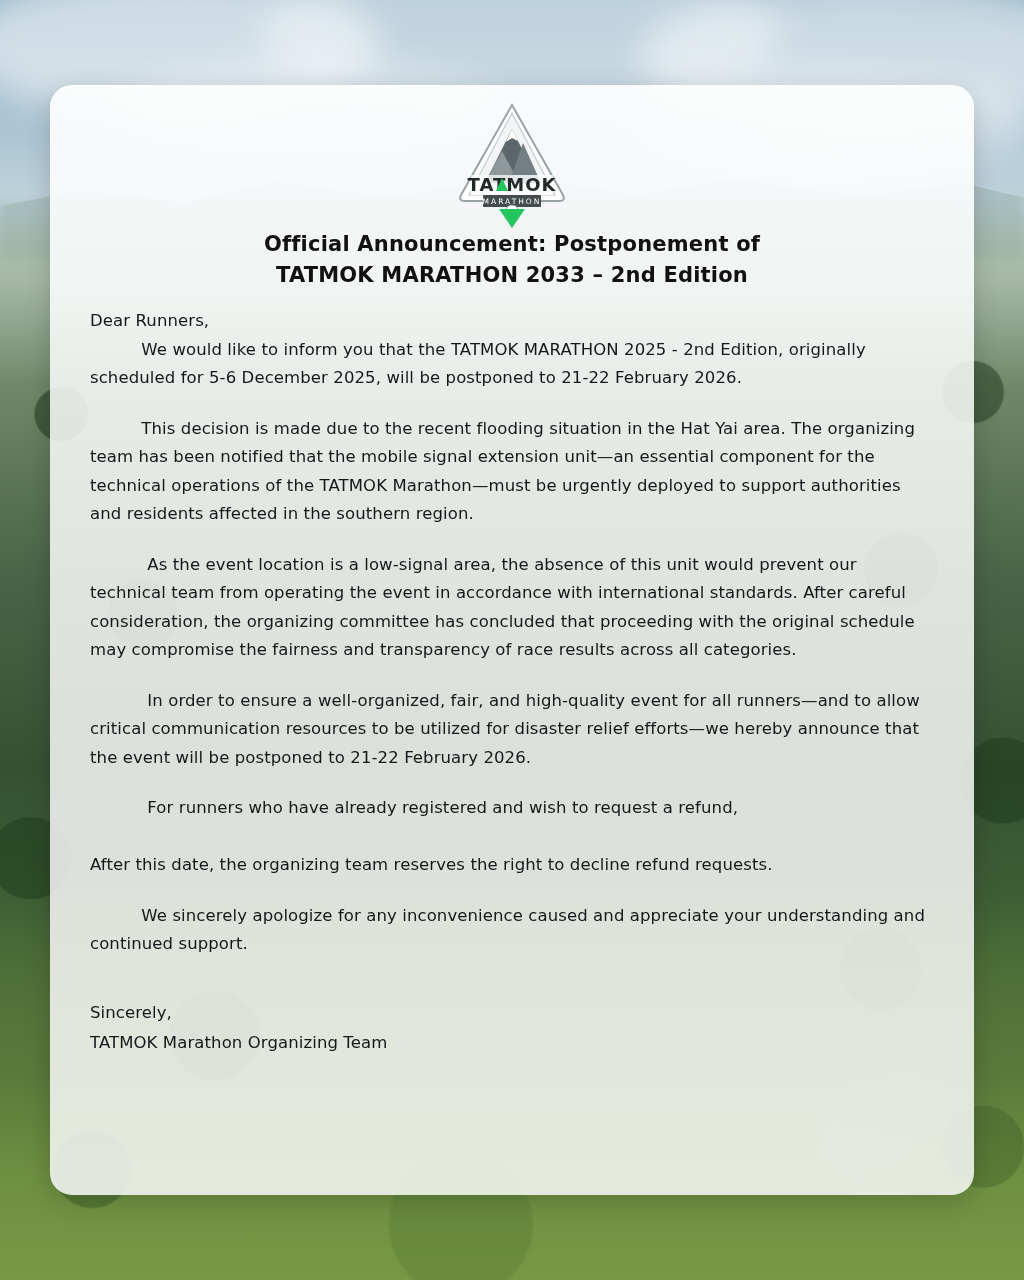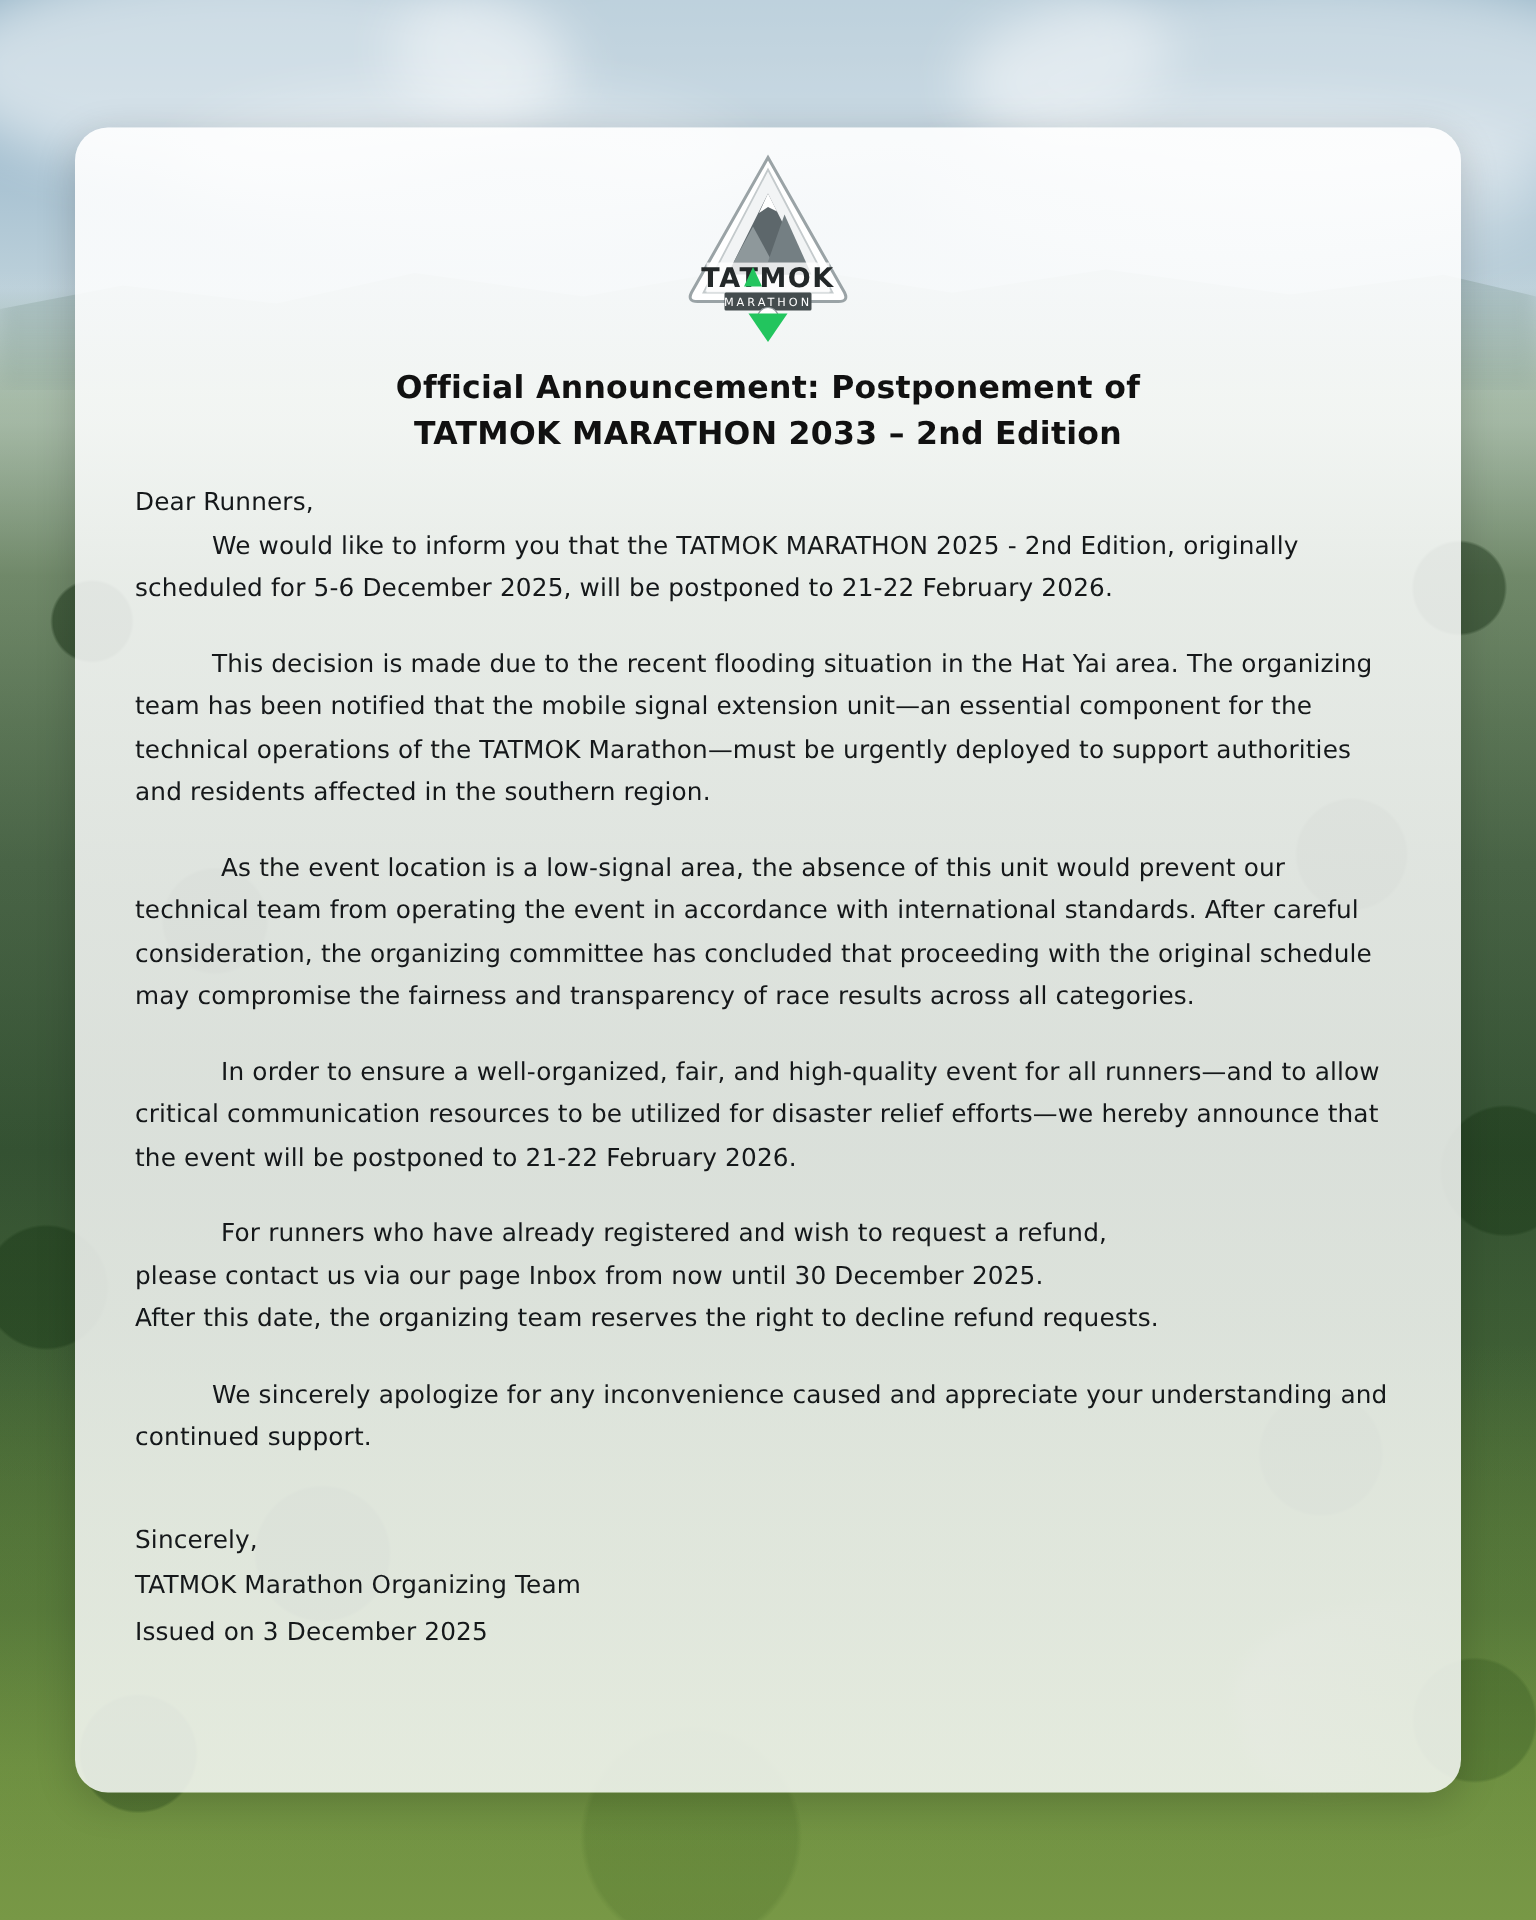--- a/index.html
+++ b/index.html
@@ -131,21 +131,20 @@
     position: relative;
   }
 
   .title {
     text-align: center;
     font-weight: bold;
     color: #111;
     font-size: 21px;
     line-height: 31px;
     letter-spacing: 0.2px;
-    margin-top: 14px;
   }
 
   .body {
     padding: 0 40px;
     margin-top: 16px;
     color: #15181a;
     font-size: 16.5px;
     line-height: 28.5px;
     letter-spacing: 0.1px;
   }
@@ -232,28 +231,27 @@
     <p class="indent2">
       <span>As the event location is a low-signal area, the absence of this unit would prevent our technical team from operating the event in accordance with international standards. After careful consideration, the organizing committee has concluded that proceeding with the original schedule may compromise the fairness and transparency of race results across all categories.</span>
     </p>
 
     <p class="indent2">
       <span>In order to ensure a well-organized, fair, and high-quality event for all runners—and to allow critical communication resources to be utilized for disaster relief efforts—we hereby announce that the event will be postponed to 21-22 February 2026.</span>
     </p>
 
     <p class="indent2" style="margin-bottom:22px;">
       <span>For runners who have already registered and wish to request a refund,</span><br>
-      <span>please contact us via our page Inbox from now until 30 December 2025.</span><br>
+      <br>
       <span>After this date, the organizing team reserves the right to decline refund requests.</span>
     </p>
 
     <p class="indent b">
       <span>We sincerely apologize for any inconvenience caused and appreciate your understanding and continued support.</span>
     </p>
 
     <div class="sig">
       <div>Sincerely,</div>
       <div>TATMOK Marathon Organizing Team</div>
-      <div>Issued on 3 December 2025</div>
     </div>
 
   </div>
 </div>
 
 </body></html>

